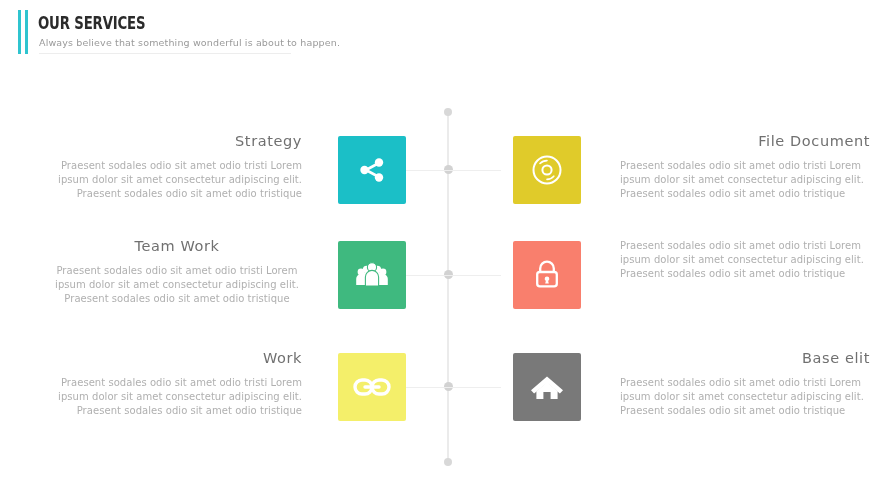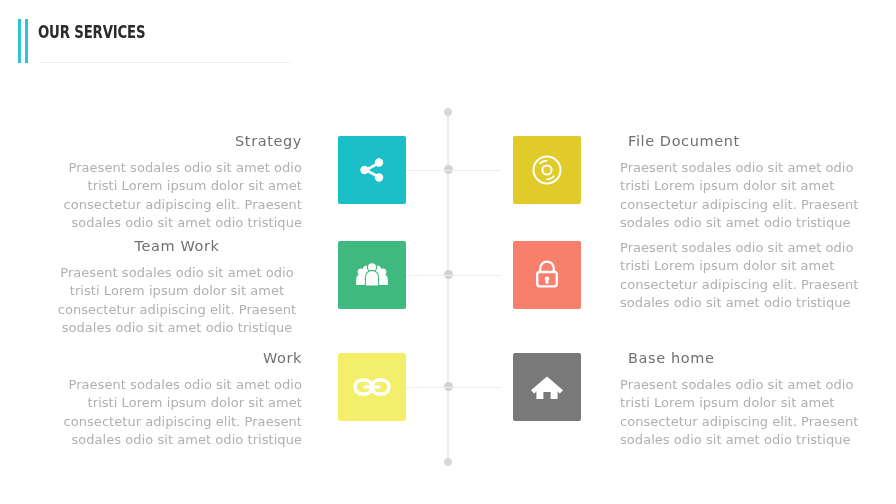--- a/index.html
+++ b/index.html
@@ -12,21 +12,21 @@
     background: #ffffff;
     font-family: "DejaVu Sans", sans-serif;
     overflow: hidden;
     position: relative;
   }
 
   
   .header {
     position: absolute;
     left: 0;
-    top: 13px;
+    top: 4px;
     width: 712px;
     height: 58px;
   }
   .accent-bar {
     position: absolute;
     left: 18px;
     top: 6px;
     width: 3px;
     height: 44px;
     background: #2fc4cf;
@@ -126,38 +126,39 @@
 
   .item-title {
     font-family: "DejaVu Sans", sans-serif;
     font-size: 14.5px;
     color: #707070;
     letter-spacing: 0.6px;
     margin: 0 0 9px 0;
     line-height: 1.1;
     white-space: nowrap;
   }
-  .text-block.right .item-title { margin-left: 8px; }
+  .text-block.right .item-title { margin-left: 8px; text-align: right; }
 
   .item-body {
     font-family: "DejaVu Sans", sans-serif;
-    font-size: 13px;
+    font-size: 10px;
     line-height: 1.42;
     color: #b0b0b0;
     letter-spacing: 0.05px;
     margin: 0;
   }
 </style>
 </head>
 <body>
 
 <div class="header">
   <div class="accent-bar"></div>
   <div class="accent-bar second"></div>
   <div class="header-title">OUR SERVICES</div>
+  <div class="header-subtitle">Always believe that something wonderful is about to happen.</div>
   <div class="header-rule"></div>
 </div>
 
 <div class="timeline-line"></div>
 <div class="timeline-dot terminus" style="top:108px"></div>
 <div class="timeline-dot" style="top:165px"></div>
 <div class="timeline-dot" style="top:270px"></div>
 <div class="timeline-dot" style="top:382px"></div>
 <div class="timeline-dot terminus" style="top:458px"></div>
 
@@ -251,16 +252,16 @@
         <path d="M19 6.5 L35 20.2 l-3.1 3.4 L19 12.9 L6.1 23.6 L3 20.2 z" fill="#ffffff"></path>
         <path d="M8.4 21.2 L19 12.2 l10.6 9 V29 H22.6 v-7.1 h-7.2 V29 H8.4 z" fill="#ffffff"></path>
       </svg>
     </span>
   </div>
   <div class="text-block left" style="top:-2px;">
     <p class="item-title">Work</p>
     <p class="item-body">Praesent sodales odio sit amet odio tristi Lorem ipsum dolor sit amet consectetur adipiscing elit. Praesent sodales odio sit amet odio tristique</p>
   </div>
   <div class="text-block right" style="top:-2px;">
-    <p class="item-title">Base home</p>
+    <p class="item-title">Base elit</p>
     <p class="item-body">Praesent sodales odio sit amet odio tristi Lorem ipsum dolor sit amet consectetur adipiscing elit. Praesent sodales odio sit amet odio tristique</p>
   </div>
 </div>
 
 </body></html>

